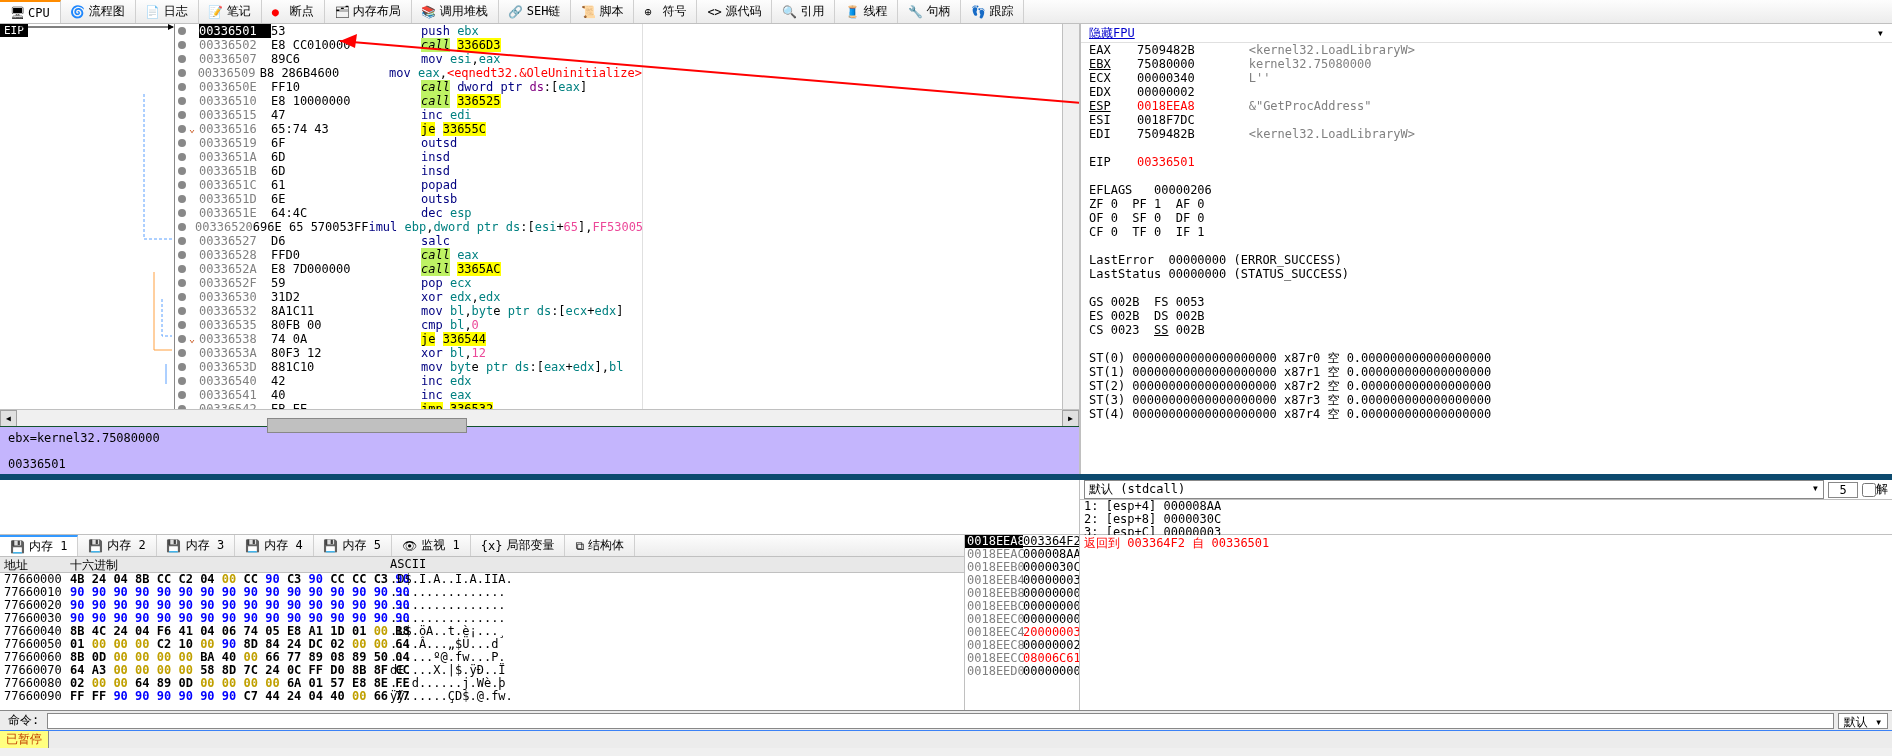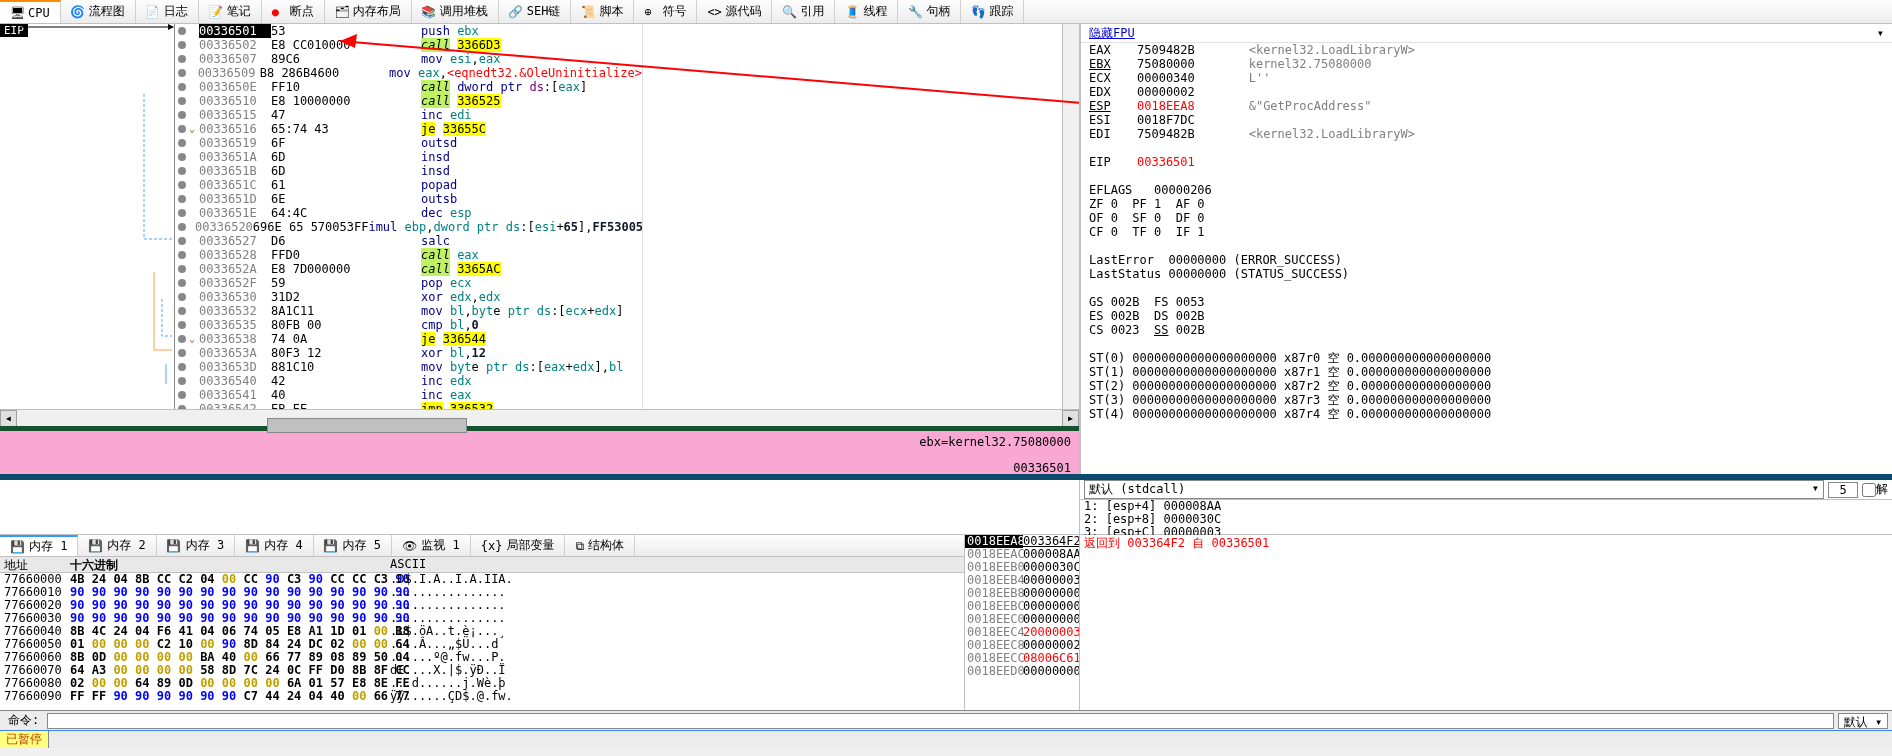--- a/index.html
+++ b/index.html
@@ -19,55 +19,55 @@
 .addr { width:72px; color:#808080; }
 .addr.cur { background:#000; color:#fff; }
 .bytes { width:150px; color:#000; }
 .instr { flex:1; }
 .comment-col { width:420px; color:#808080; }
 .mnem { color:#000080; }
 .mnem-call { background:#bef264; color:#000;font-style:italic; }
 .mnem-je { background:#ffff00; color:#000; }
 .mnem-jmp { background:#ffff00; color:#000; }
 .op-reg { color:#008080; }
-.op-imm { color:#0f172a;font-weight:bold; }
+.op-imm { color:#ec4899; }
 .op-addr { background:#ffff00; color:#000; }
 .op-seg { color:#800080; }
 .op-mem { color:#000080; }
 .op-sym { color:#ff0000; }
 .hscroll { height:17px; background:#f0f0f0; border-top:1px solid #c0c0c0; display:flex; align-items:center; }
 .hscroll-btn { width:17px; height:17px; background:#e0e0e0; border:1px solid #a0a0a0; text-align:center; line-height:15px; font-size:8px; }
 .hscroll-track { flex:1; background:#e8e8e8; position:relative; }
 .hscroll-thumb { position:absolute; height:15px; width:200px; background:#c0c0c0; border:1px solid #888; left:250px; top:0; }
 .vscroll { width:17px; background:#f0f0f0; border-left:1px solid #c0c0c0; }
 .regs { flex:1; background:#fff; font-family:Consolas,monospace; font-size:12px; line-height:14px; overflow:hidden; border-left:1px solid #c0c0c0; }
 .regs-title { padding:2px 8px; border-bottom:1px solid #e0e0e0; display:flex; justify-content:space-between; font-family:"Microsoft YaHei"; }
 .regline { padding:0 8px; white-space:pre; }
 .reg-name { display:inline-block; width:48px; }
 .reg-val { display:inline-block; width:90px; }
 .reg-red { color:#ff0000; }
 .reg-hint { color:#808080; }
 .reg-ul { text-decoration:underline; }
-.info-lines { padding:4px 8px; background:#f9a8d4; border-top:5px solid #14532d; font-family:Consolas,monospace; height:48px;text-align:right; }
+.info-lines { padding:4px 8px; background:#c4b5fd; border-top:1px solid #14532d; font-family:Consolas,monospace; height:48px; }
 .midrow { display:flex; height:60px; border-top:6px solid #0c4a6e; }
 .midleft { width:1080px; background:#fff; border-right:1px solid #c0c0c0; padding:4px 8px; font-family:Consolas,monospace; }
 .midright { flex:1; background:#fff; display:flex; flex-direction:column; }
 .stdcall-bar { display:flex; align-items:center; border-bottom:1px solid #c0c0c0; height:20px; padding:0 4px; }
 .stdcall-sel { flex:1; border:1px solid #888; padding:0 4px; font-family:Consolas,monospace; background:#fff; }
 .stdcall-num { width:30px; border:1px solid #888; text-align:center; margin:0 4px; }
 .chk { width:14px; height:14px; }
 .stacklist { font-family:Consolas,monospace; font-size:12px; line-height:13px; padding:0 4px; }
 .bottom { display:flex; height:176px; border-top:1px solid #c0c0c0; }
 .bot-left { width:965px; display:flex; flex-direction:column; border-right:1px solid #c0c0c0; background:#fff; }
 .memtabs { display:flex; height:22px; background:linear-gradient(#fdfdfd,#ececec); border-bottom:1px solid #c0c0c0; }
 .memtab { padding:0 10px; display:flex; align-items:center; border-right:1px solid #d0d0d0; cursor:pointer; gap:4px; }
 .memtab.active { background:#fff; border-top:2px solid #3399ff; }
 .dump-hdr { display:flex; background:#e8e8e8; border-bottom:1px solid #c0c0c0; font-family:Consolas,monospace; height:16px; }
 .dump-hdr .c1 { width:70px; padding-left:4px;font-family:Liberation Serif, serif; }
-.dump-hdr .c2 { width:320px;font-weight:bold; }
+.dump-hdr .c2 { width:320px; }
 .dump-hdr .c3 { flex:1; }
 .dumpbody { font-family:Consolas,monospace; font-size:11px; line-height:13px; flex:1; overflow:hidden; padding:0 0; }
 .dumprow { display:flex; white-space:pre; }
 .daddr { width:70px; padding-left:4px; }
 .dhex { width:320px;font-weight:bold; }
 .dasc { flex:1; }
 .h00 { color:#c0a000; }
 .hn { color:#0000ff; }
 .hp { color:#000; }
 .bot-mid { width:115px; background:#fff; border-right:1px solid #c0c0c0; font-family:Consolas,monospace; font-size:11px; line-height:13px; overflow:hidden; }

